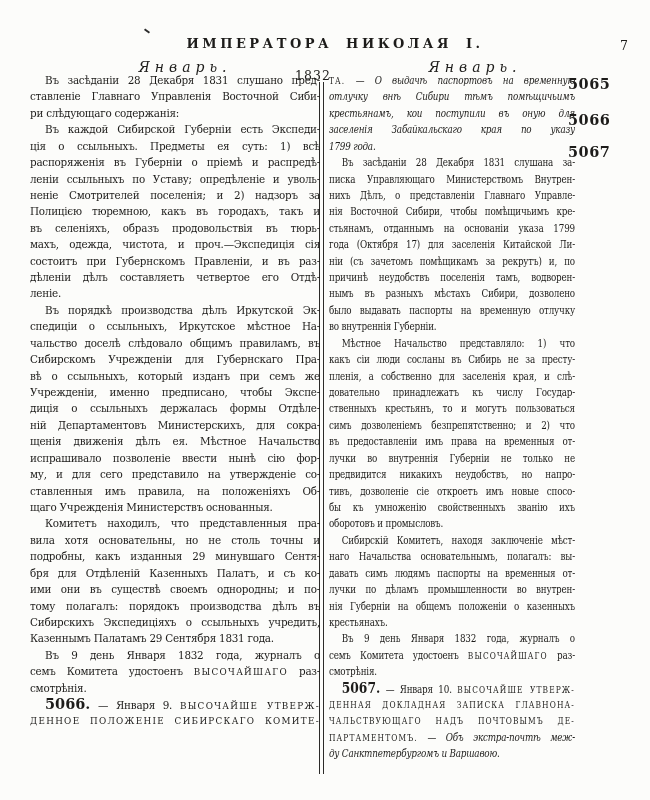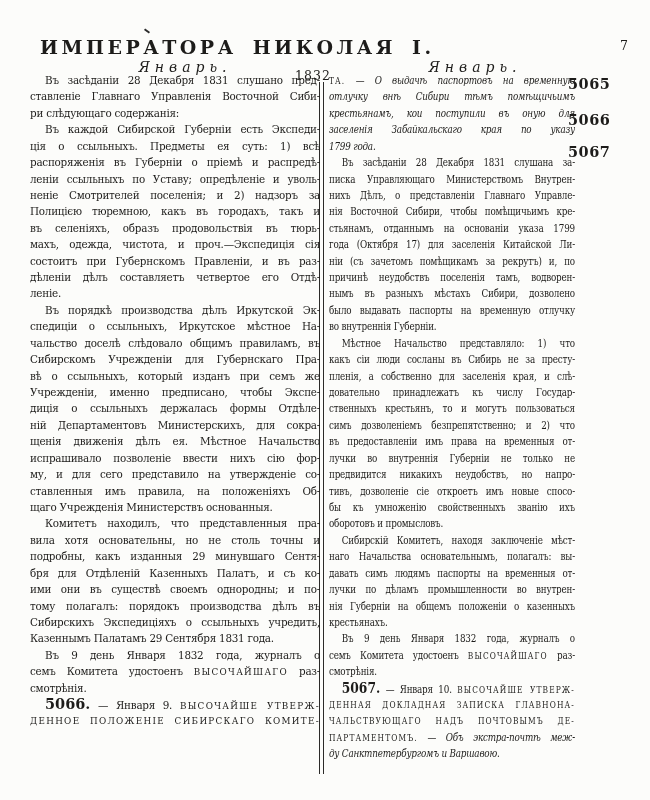--- a/index.html
+++ b/index.html
@@ -9,22 +9,22 @@
     font-family:"DejaVu Serif", serif;
     color:#1d1c1a;
     position:relative;
     overflow:hidden;
   }
   .abs { position:absolute; }
 
   
   .running-head {
     left:40px; top:36px; width:590px;
-    text-align:left;
-    font-weight:bold; font-size:19px;
+    text-align:center;
+    font-weight:bold; font-size:13px;
     letter-spacing:3.5px; word-spacing:6px;
   }
   .page-number { left:612px; top:38px; width:24px; font-size:12.5px; text-align:center; }
   .month {
     top:59px; font-style:italic; font-size:14px;
     letter-spacing:5px; text-align:center;
   }
   .month-left  { left:40px;  width:290px; }
   .month-right { left:330px; width:290px; }
   .year { left:283px; top:60px; width:60px; text-align:center; font-size:12.5px; letter-spacing:1px;margin-top:8px; }
@@ -104,21 +104,21 @@
     <div class="line end"><span class="s-n">леніе.</span></div>
     <div class="line ind"><span class="s-n">Въ порядкѣ производства дѣлъ Иркутской Эк-</span></div>
     <div class="line"><span class="s-n">спедиціи о ссыльныхъ, Иркутское мѣстное На-</span></div>
     <div class="line"><span class="s-n">чальство доселѣ слѣдовало общимъ правиламъ, въ</span></div>
     <div class="line"><span class="s-n">Сибирскомъ Учрежденіи для Губернскаго Пра-</span></div>
     <div class="line"><span class="s-n">вѣ о ссыльныхъ, который изданъ при семъ же</span></div>
     <div class="line"><span class="s-n">Учрежденіи, именно предписано, чтобы Экспе-</span></div>
     <div class="line"><span class="s-n">диція о ссыльныхъ держалась формы Отдѣле-</span></div>
     <div class="line"><span class="s-n">ній Департаментовъ Министерскихъ, для сокра-</span></div>
     <div class="line"><span class="s-n">щенія движенія дѣлъ ея. Мѣстное Начальство</span></div>
-    <div class="line"><span class="s-n">испрашивало позволеніе ввести нихъ сію фор-</span></div>
+    <div class="line"><span class="s-n">испрашивало позволеніе ввести нынѣ сію фор-</span></div>
     <div class="line"><span class="s-n">му, и для сего представило на утвержденіе со-</span></div>
     <div class="line"><span class="s-n">ставленныя имъ правила, на положеніяхъ Об-</span></div>
     <div class="line end"><span class="s-n">щаго Учрежденія Министерствъ основанныя.</span></div>
     <div class="line ind"><span class="s-n">Комитетъ находилъ, что представленныя пра-</span></div>
     <div class="line"><span class="s-n">вила хотя основательны, но не столь точны и</span></div>
     <div class="line"><span class="s-n">подробны, какъ изданныя 29 минувшаго Сентя-</span></div>
     <div class="line"><span class="s-n">бря для Отдѣленій Казенныхъ Палатъ, и съ ко-</span></div>
     <div class="line"><span class="s-n">ими они въ существѣ своемъ однородны; и по-</span></div>
     <div class="line"><span class="s-n">тому полагалъ: порядокъ производства дѣлъ въ</span></div>
     <div class="line"><span class="s-n">Сибирскихъ Экспедиціяхъ о ссыльныхъ учредить,</span></div>

